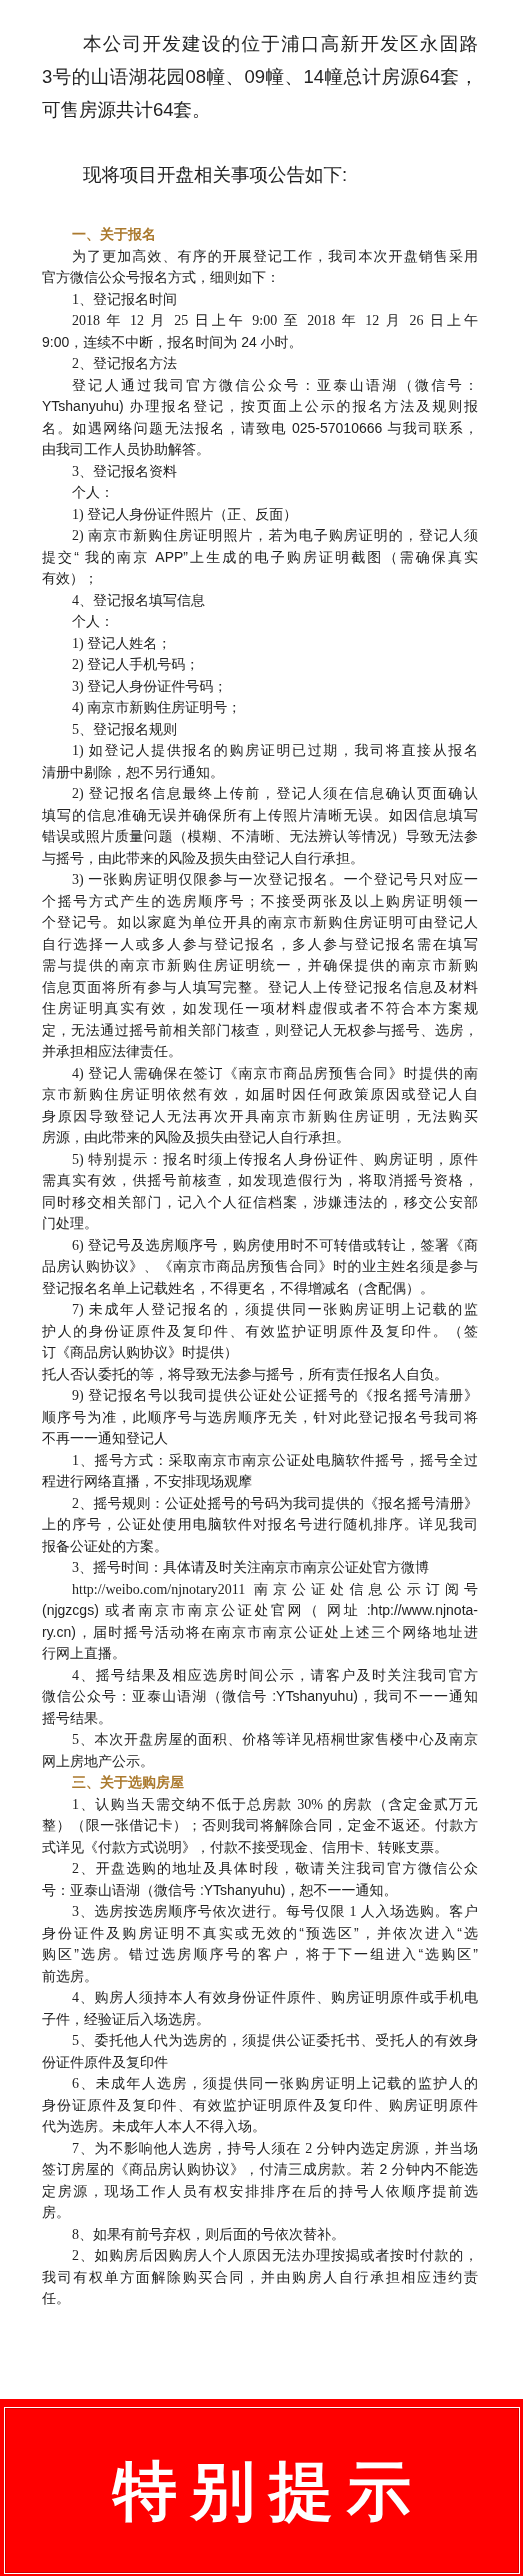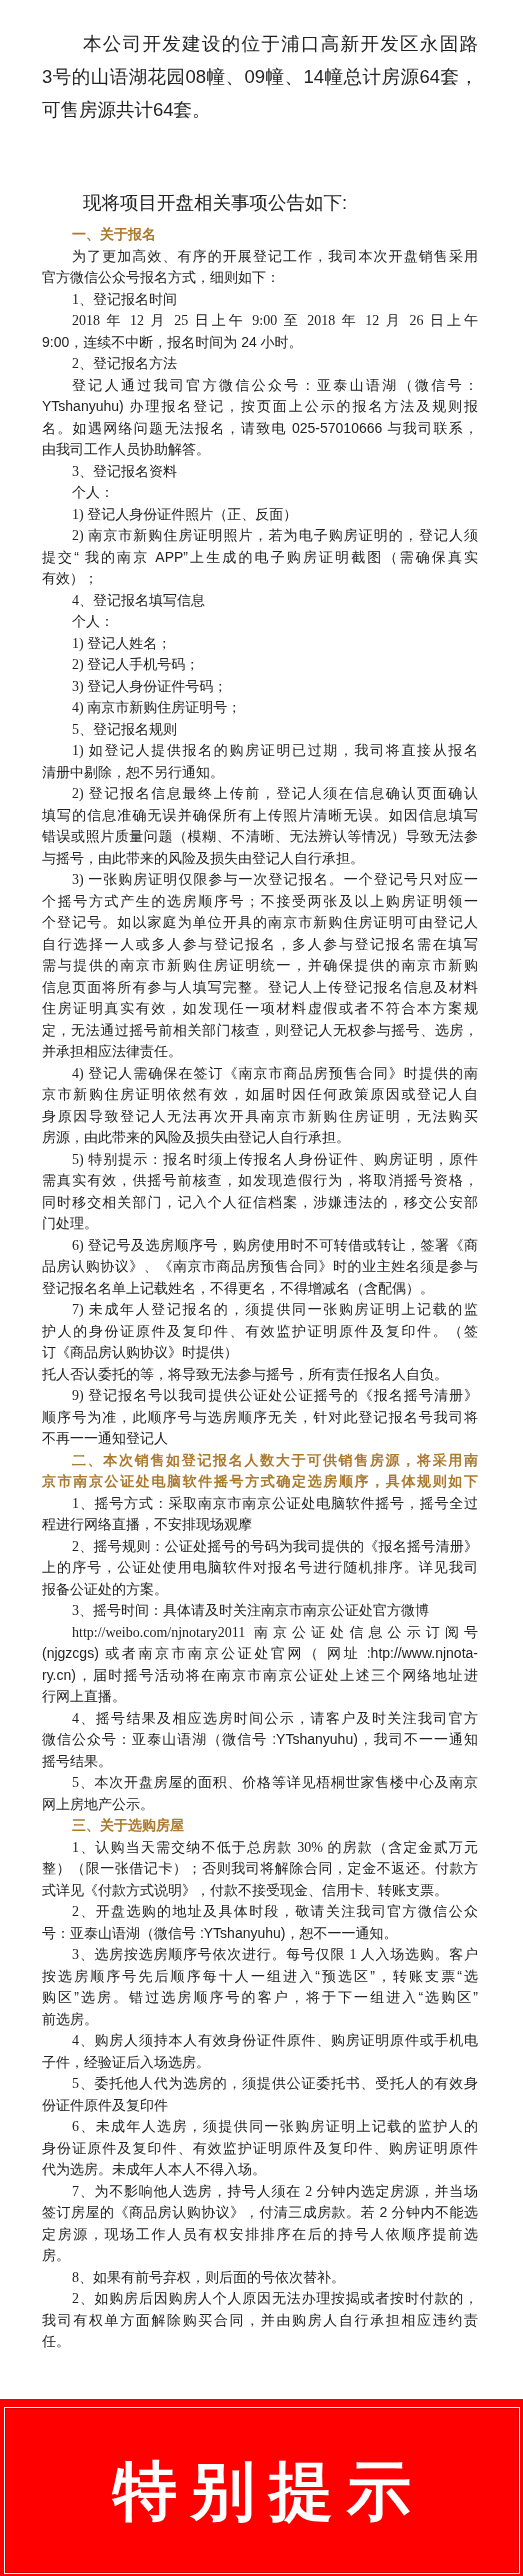--- a/index.html
+++ b/index.html
@@ -11,21 +11,21 @@
   html,body{margin:0;padding:0;background:#ffffff;}
   #page{
     position:relative;width:524px;height:3061px;background:#ffffff;overflow:hidden;
     font-family:"Liberation Sans","DejaVu Sans",sans-serif;color:var(--text);
   }
   
   #intro{position:absolute;left:42px;top:21px;width:436px;font-size:18.5px;margin-top:6px;}
   .iline{height:33px;line-height:33px;overflow:hidden;word-break:break-all;}
   .iline.ind{padding-left:41px;}
   .iline.j{text-align:justify;text-align-last:justify;}
-  #leadin{position:absolute;left:83px;top:158px;width:395px;height:33px;line-height:33px;font-size:18.5px;white-space:nowrap;margin-top:28px;}
+  #leadin{position:absolute;left:83px;top:158px;width:395px;height:33px;line-height:33px;font-size:18.5px;white-space:nowrap;}
 
   
   #body-sections{position:absolute;left:42px;top:224px;width:436px;font-size:14px;}
   .line{height:21.5px;line-height:21.5px;overflow:hidden;word-break:break-all;}
   .line.ind{padding-left:30px;font-family:Liberation Serif, serif;}
   .line.j{text-align:justify;text-align-last:justify;}
   .heading .line{color:var(--gold);font-weight:bold;}
 
   
   #banner{position:absolute;left:0;top:2399px;width:524px;height:185px;background:var(--red);}
@@ -152,24 +152,20 @@
         <div class="para">
           <div class="line">托人否认委托的等，将导致无法参与摇号，所有责任报名人自负。</div>
         </div>
         <div class="para">
           <div class="line ind j">9) 登记报名号以我司提供公证处公证摇号的《报名摇号清册》</div>
           <div class="line j">顺序号为准，此顺序号与选房顺序无关，针对此登记报名号我司将</div>
           <div class="line">不再一一通知登记人</div>
         </div>
       </section>
       <section class="section">
-        <div class="heading">
-          <div class="line ind j">二、本次销售如登记报名人数大于可供销售房源，将采用南</div>
-          <div class="line j">京市南京公证处电脑软件摇号方式确定选房顺序，具体规则如下</div>
-        </div>
         <div class="para">
           <div class="line ind j">1、摇号方式：采取南京市南京公证处电脑软件摇号，摇号全过</div>
           <div class="line">程进行网络直播，不安排现场观摩</div>
         </div>
         <div class="para">
           <div class="line ind j">2、摇号规则：公证处摇号的号码为我司提供的《报名摇号清册》</div>
           <div class="line j">上的序号，公证处使用电脑软件对报名号进行随机排序。详见我司</div>
           <div class="line">报备公证处的方案。</div>
         </div>
         <div class="para">
@@ -199,21 +195,21 @@
           <div class="line ind j">1、认购当天需交纳不低于总房款 30% 的房款（含定金贰万元</div>
           <div class="line j">整）（限一张借记卡）；否则我司将解除合同，定金不返还。付款方</div>
           <div class="line">式详见《付款方式说明》，付款不接受现金、信用卡、转账支票。</div>
         </div>
         <div class="para">
           <div class="line ind j">2、开盘选购的地址及具体时段，敬请关注我司官方微信公众</div>
           <div class="line">号：亚泰山语湖（微信号 :YTshanyuhu)，恕不一一通知。</div>
         </div>
         <div class="para">
           <div class="line ind j">3、选房按选房顺序号依次进行。每号仅限 1 人入场选购。客户</div>
-          <div class="line j">按选房顺序号先后顺序每十人一组进入“预选区”，转账支票“选</div>
+          <div class="line j">身份证件及购房证明不真实或无效的“预选区”，并依次进入“选</div>
           <div class="line j">购区”选房。错过选房顺序号的客户，将于下一组进入“选购区”</div>
           <div class="line">前选房。</div>
         </div>
         <div class="para">
           <div class="line ind j">4、购房人须持本人有效身份证件原件、购房证明原件或手机电</div>
           <div class="line">子件，经验证后入场选房。</div>
         </div>
         <div class="para">
           <div class="line ind j">5、委托他人代为选房的，须提供公证委托书、受托人的有效身</div>
           <div class="line">份证件原件及复印件</div>

